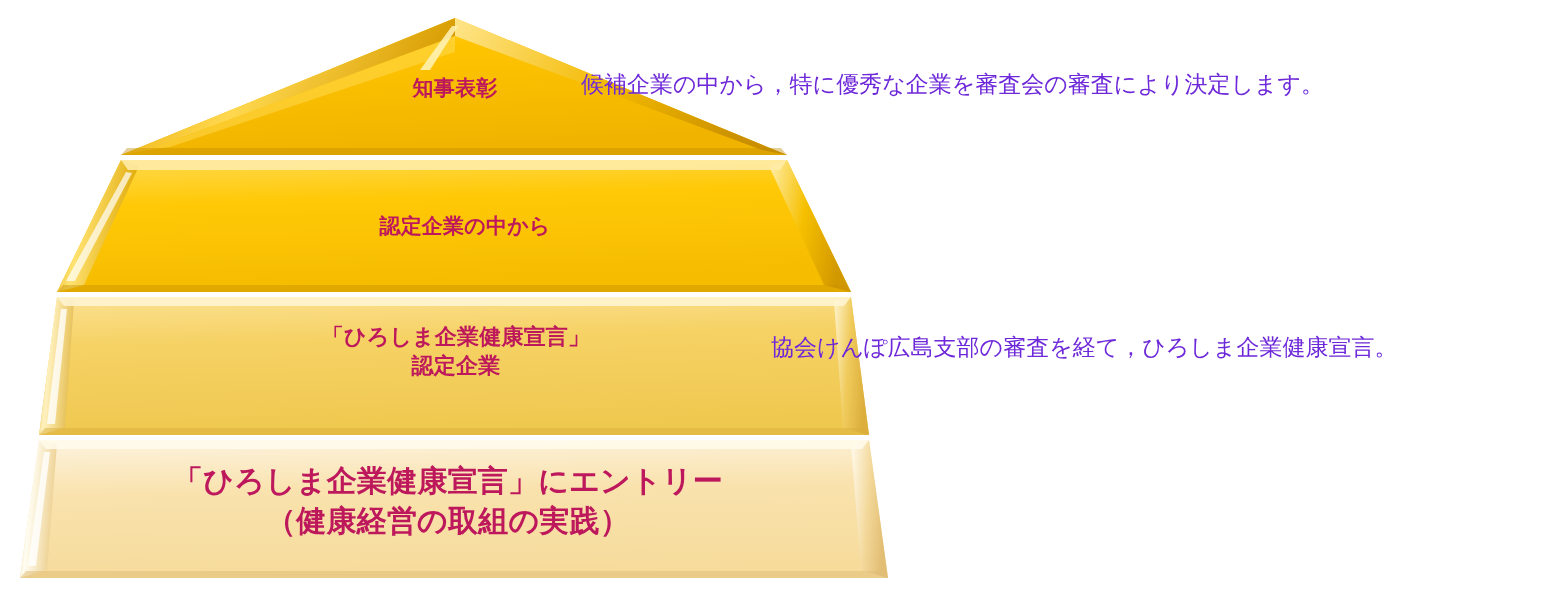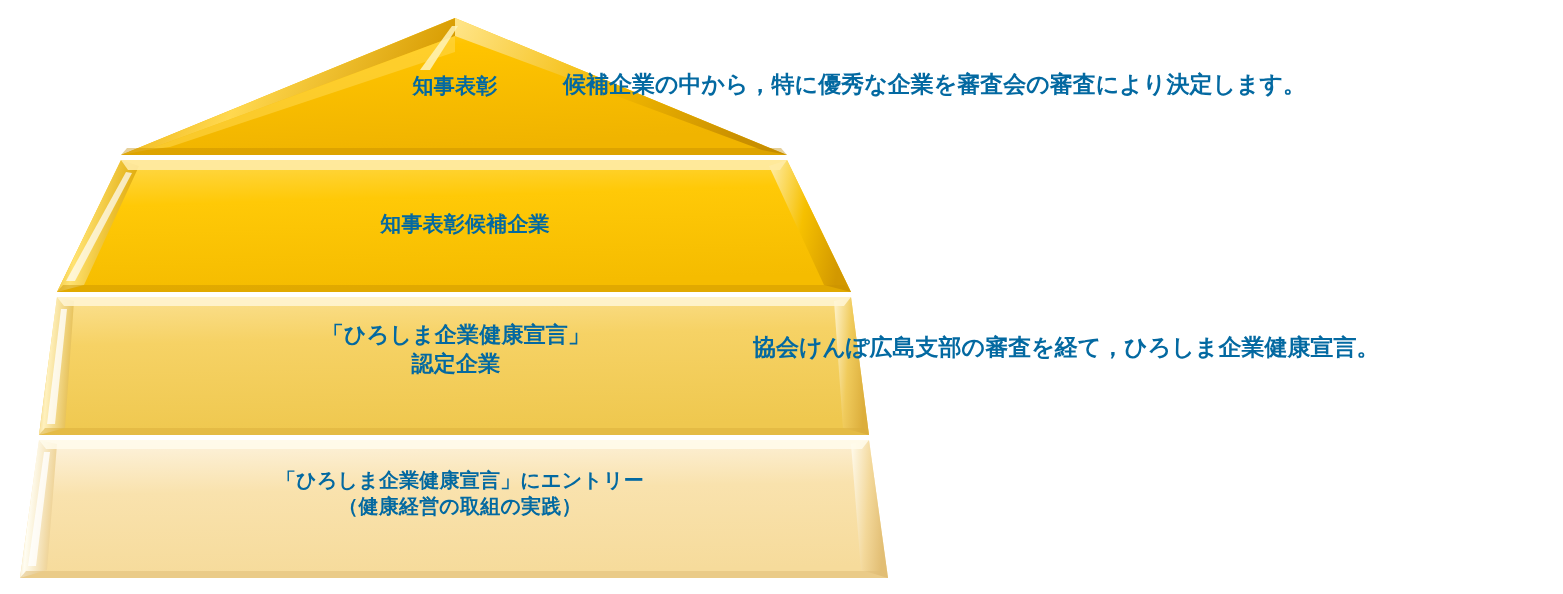--- a/index.html
+++ b/index.html
@@ -28,22 +28,22 @@
     left: 0;
     top: 0;
     width: 920px;
     height: 594px;
   }
 
   
   .tier-label {
     position: absolute;
     text-align: center;
-    color: #0369a1;
-    font-family: Liberation Mono, monospace;
+    color: #be185d;
+    font-family: Liberation Sans, sans-serif;
     font-weight: 600;
     line-height: 1.32;
     letter-spacing: 0.2px;
     white-space: pre-line;
   }
   #tier-label-1 {
     left: 355px;
     top: 74px;
     width: 200px;
     font-size: 21px;
@@ -54,36 +54,36 @@
     width: 270px;
     font-size: 21px;
   }
   #tier-label-3 {
     left: 250px;
     top: 322px;
     width: 412px;
     font-size: 22px;
   }
   #tier-label-4 {
-    left: 150px;
+    left: 138px;
     top: 461px;
     width: 620px;
-    font-size: 20px;
-    margin-top: 8px;
+    font-size: 30px;
   }
 
   
   .tier-desc {
     position: absolute;
-    color: #0369a1;
+    color: #6d28d9;
     font-family: "DejaVu Sans", "Liberation Sans", sans-serif;
     font-size: 23px;
-    font-weight: 700;
+    font-weight: 400;
     line-height: 1.3;
     white-space: nowrap;
+    margin-left: 18px;
   }
   #tier-desc-1 { left: 563px; top: 70px; }
   #tier-desc-2 { left: 658px; top: 209px; }
   #tier-desc-3 { left: 753px; top: 333px; }
 </style>
 </head>
 <body>
 
 <div id="stage">
 
@@ -197,21 +197,21 @@
       <polygon points="147,150 455,36 455,52 170,147" fill="#FFD94F" opacity="0.55"></polygon>
 
       <polygon points="121,155 787,155 781,148 127,148" fill="#C08A00" opacity="0.4"></polygon>
 
       <polygon points="452,26 458,26 430,70 420,70" fill="#FFF3B8" opacity="0.85"></polygon>
     </g>
   </svg>
 
   <div class="tier-label" id="tier-label-1">知事表彰</div>
 
-  <div class="tier-label" id="tier-label-2">知事表彰候補企業</div>
+  <div class="tier-label" id="tier-label-2">認定企業の中から</div>
 
   <div class="tier-label" id="tier-label-3">「ひろしま企業健康宣言」
 認定企業</div>
 
   <div class="tier-label" id="tier-label-4">「ひろしま企業健康宣言」にエントリー
 （健康経営の取組の実践）</div>
 
   <div class="tier-desc" id="tier-desc-1">候補企業の中から，特に優秀な企業を審査会の審査により決定します。</div>
 
 

